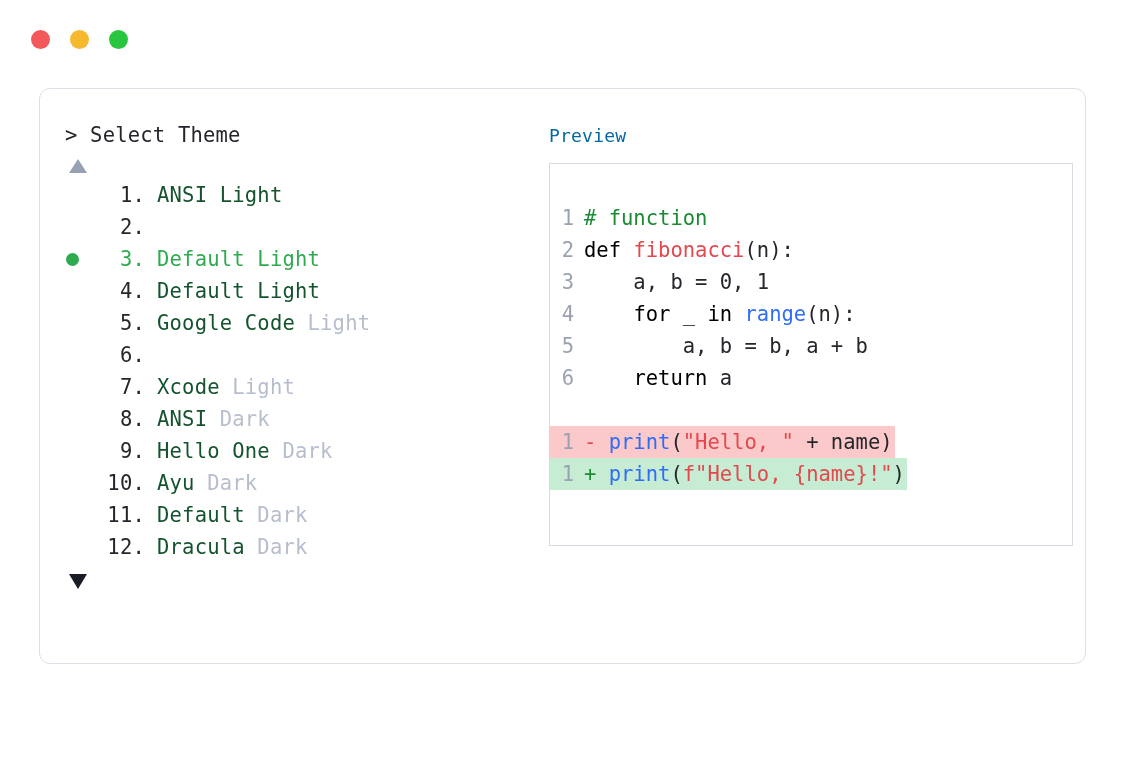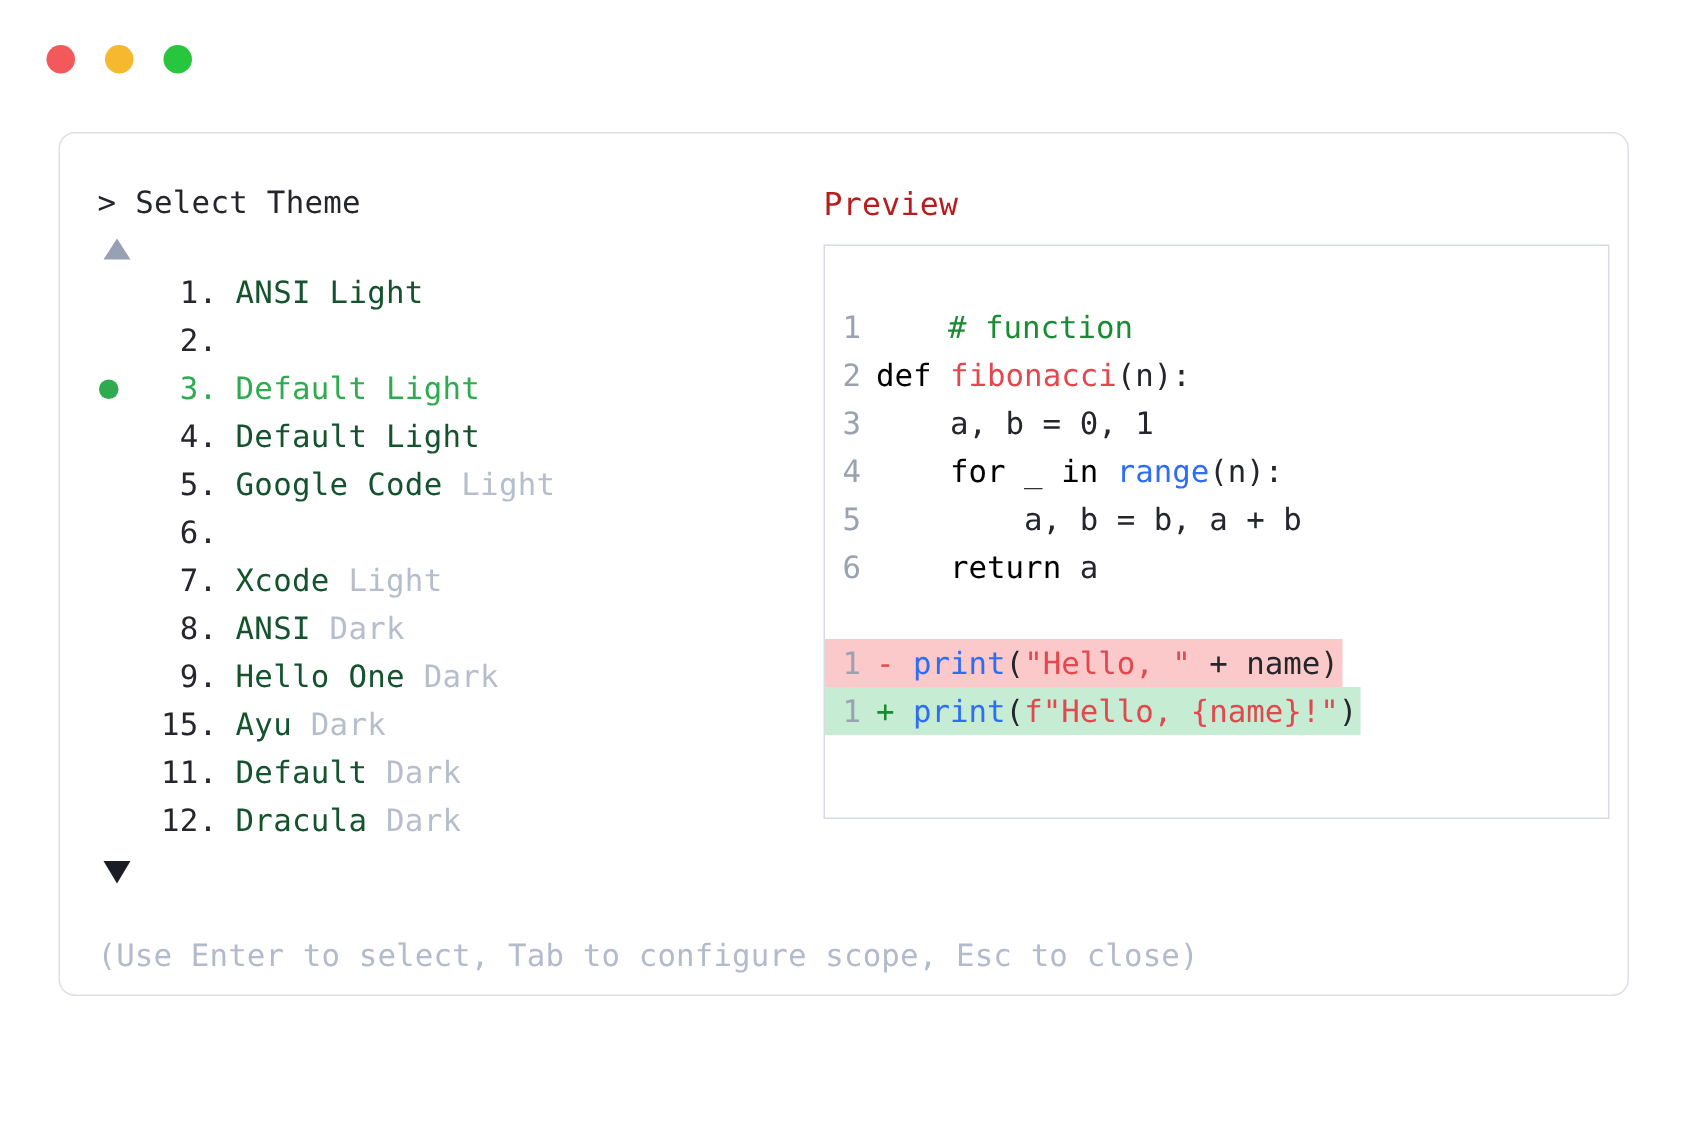--- a/index.html
+++ b/index.html
@@ -52,23 +52,23 @@
   .col-right { flex: 1 1 auto; padding-top: 1px; }
 
   .prompt-line {
     font-size: 20.5px;
     line-height: 28px;
     color: #24262c;
     letter-spacing: 0.2px;
     white-space: pre;
   }
   .preview-label {
-    font-size: 21px;
+    font-size: 18px;
     line-height: 28px;
-    color: #b91c1c;
+    color: #0369a1;
     letter-spacing: 0.2px;
     padding-left: 6px;
   }
 
   
   .scroll-arrow {
     width: 0; height: 0;
     margin-left: 4px;
   }
   .arrow-up {
@@ -141,21 +141,21 @@
   .ln {
     width: 34px;
     flex: 0 0 34px;
     text-align: right;
     color: #9aa2b1;
     padding-right: 10px;
   }
   .code-text { padding-right: 2px; }
 
   .tok-plain   { color: #24262c; }
-  .tok-comment { color: #1a8a33; margin-left: 48px; }
+  .tok-comment { color: #1a8a33; }
   .tok-keyword { color: #000000; }
   .tok-func    { color: #e2484d; }
   .tok-string  { color: #e2484d; }
   .tok-builtin { color: #2f6df6; }
   .tok-del     { color: #e2484d; }
   .tok-add     { color: #1a8a33; }
 
   .blank-line { height: 32px; }
 
   
@@ -190,33 +190,32 @@
         <div class="theme-list" id="theme-list">
             <div class="theme-row"><span class="bullet-cell"></span><span class="row-index">1.</span><span class="row-name">ANSI Light</span></div>
             <div class="theme-row"><span class="bullet-cell"></span><span class="row-index">2.</span></div>
             <div class="theme-row is-selected"><span class="bullet-cell"><span class="bullet-dot"></span></span><span class="row-index">3.</span><span class="row-name">Default Light</span></div>
             <div class="theme-row"><span class="bullet-cell"></span><span class="row-index">4.</span><span class="row-name">Default Light</span></div>
             <div class="theme-row"><span class="bullet-cell"></span><span class="row-index">5.</span><span class="row-name">Google Code</span><span class="row-variant"> Light</span></div>
             <div class="theme-row"><span class="bullet-cell"></span><span class="row-index">6.</span></div>
             <div class="theme-row"><span class="bullet-cell"></span><span class="row-index">7.</span><span class="row-name">Xcode</span><span class="row-variant"> Light</span></div>
             <div class="theme-row"><span class="bullet-cell"></span><span class="row-index">8.</span><span class="row-name">ANSI</span><span class="row-variant"> Dark</span></div>
             <div class="theme-row"><span class="bullet-cell"></span><span class="row-index">9.</span><span class="row-name">Hello One</span><span class="row-variant"> Dark</span></div>
-            <div class="theme-row"><span class="bullet-cell"></span><span class="row-index">15.</span><span class="row-name">Ayu</span><span class="row-variant"> Dark</span></div>
+            <div class="theme-row"><span class="bullet-cell"></span><span class="row-index">10.</span><span class="row-name">Ayu</span><span class="row-variant"> Dark</span></div>
             <div class="theme-row"><span class="bullet-cell"></span><span class="row-index">11.</span><span class="row-name">Default</span><span class="row-variant"> Dark</span></div>
             <div class="theme-row"><span class="bullet-cell"></span><span class="row-index">12.</span><span class="row-name">Dracula</span><span class="row-variant"> Dark</span></div>
           </div>
 
         <div class="scroll-arrow arrow-down"></div>
       </div>
 
       <div class="col-right">
         <div class="preview-label">Preview</div>
         <div class="preview-box">
           <div class="code-area" id="code-area"><div class="code-line"><span class="ln">1</span><span class="code-text"><span class="tok-comment"># function</span></span></div><div class="code-line"><span class="ln">2</span><span class="code-text"><span class="tok-keyword">def </span><span class="tok-func">fibonacci</span><span class="tok-plain">(n):</span></span></div><div class="code-line"><span class="ln">3</span><span class="code-text"><span class="tok-plain">    a, b = 0, 1</span></span></div><div class="code-line"><span class="ln">4</span><span class="code-text"><span class="tok-plain">    </span><span class="tok-keyword">for</span><span class="tok-plain"> _ </span><span class="tok-keyword">in</span><span class="tok-plain"> </span><span class="tok-builtin">range</span><span class="tok-plain">(n):</span></span></div><div class="code-line"><span class="ln">5</span><span class="code-text"><span class="tok-plain">        a, b = b, a + b</span></span></div><div class="code-line"><span class="ln">6</span><span class="code-text"><span class="tok-plain">    </span><span class="tok-keyword">return</span><span class="tok-plain"> a</span></span></div><div class="blank-line"></div><div class="code-line hl-del"><span class="ln">1</span><span class="code-text"><span class="tok-del">- </span><span class="tok-builtin">print</span><span class="tok-plain">(</span><span class="tok-string">"Hello, "</span><span class="tok-plain"> + name)</span></span></div><div class="code-line hl-add"><span class="ln">1</span><span class="code-text"><span class="tok-add">+ </span><span class="tok-builtin">print</span><span class="tok-plain">(</span><span class="tok-string">f"Hello, {name}!"</span><span class="tok-plain">)</span></span></div></div>
         </div>
       </div>
 
     </div>
 
-    <div class="hint">(Use Enter to select, Tab to configure scope, Esc to close)</div>
 
   </div>
 </div>
 
 </body></html>

